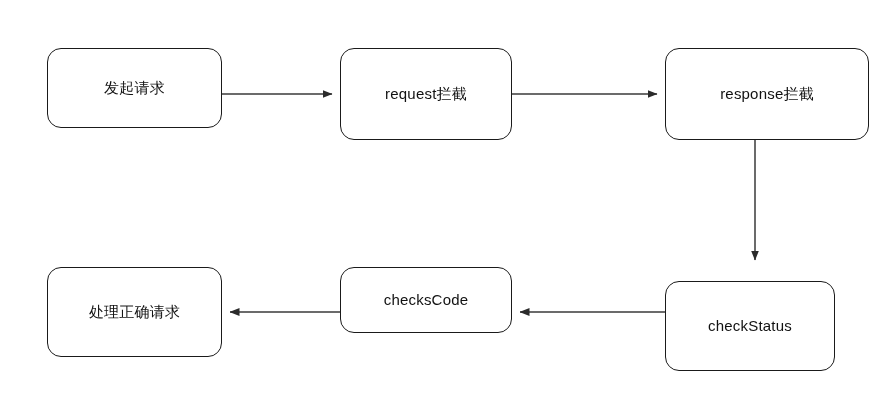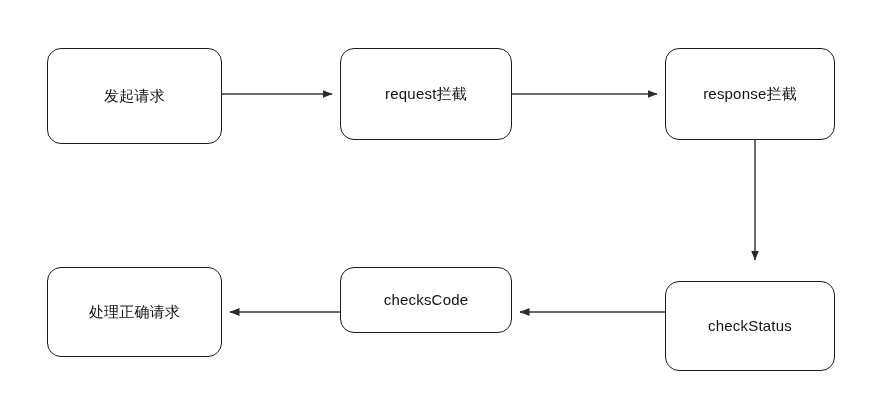--- a/index.html
+++ b/index.html
@@ -38,23 +38,23 @@
   }
   .node-label {
     font-size: 15px;
     line-height: 1.25;
     color: #111111;
     letter-spacing: 0.2px;
     white-space: nowrap;
     user-select: none;
   }
   
-  #node-start    { left: 47px;  top: 48px;  width: 175px; height: 96px; }
+  #node-start    { left: 47px;  top: 48px;  width: 175px; height: 80px; }
   #node-request  { left: 340px; top: 48px;  width: 172px; height: 92px; }
-  #node-response { left: 665px; top: 48px;  width: 170px; height: 92px; }
+  #node-response { left: 665px; top: 48px;  width: 204px; height: 92px; }
   
   #node-handle   { left: 47px;  top: 267px; width: 175px; height: 90px; }
   #node-code     { left: 340px; top: 267px; width: 172px; height: 66px; }
   #node-status   { left: 665px; top: 281px; width: 170px; height: 90px; }
 </style>
 </head>
 <body>
 
 <div id="canvas">
 

